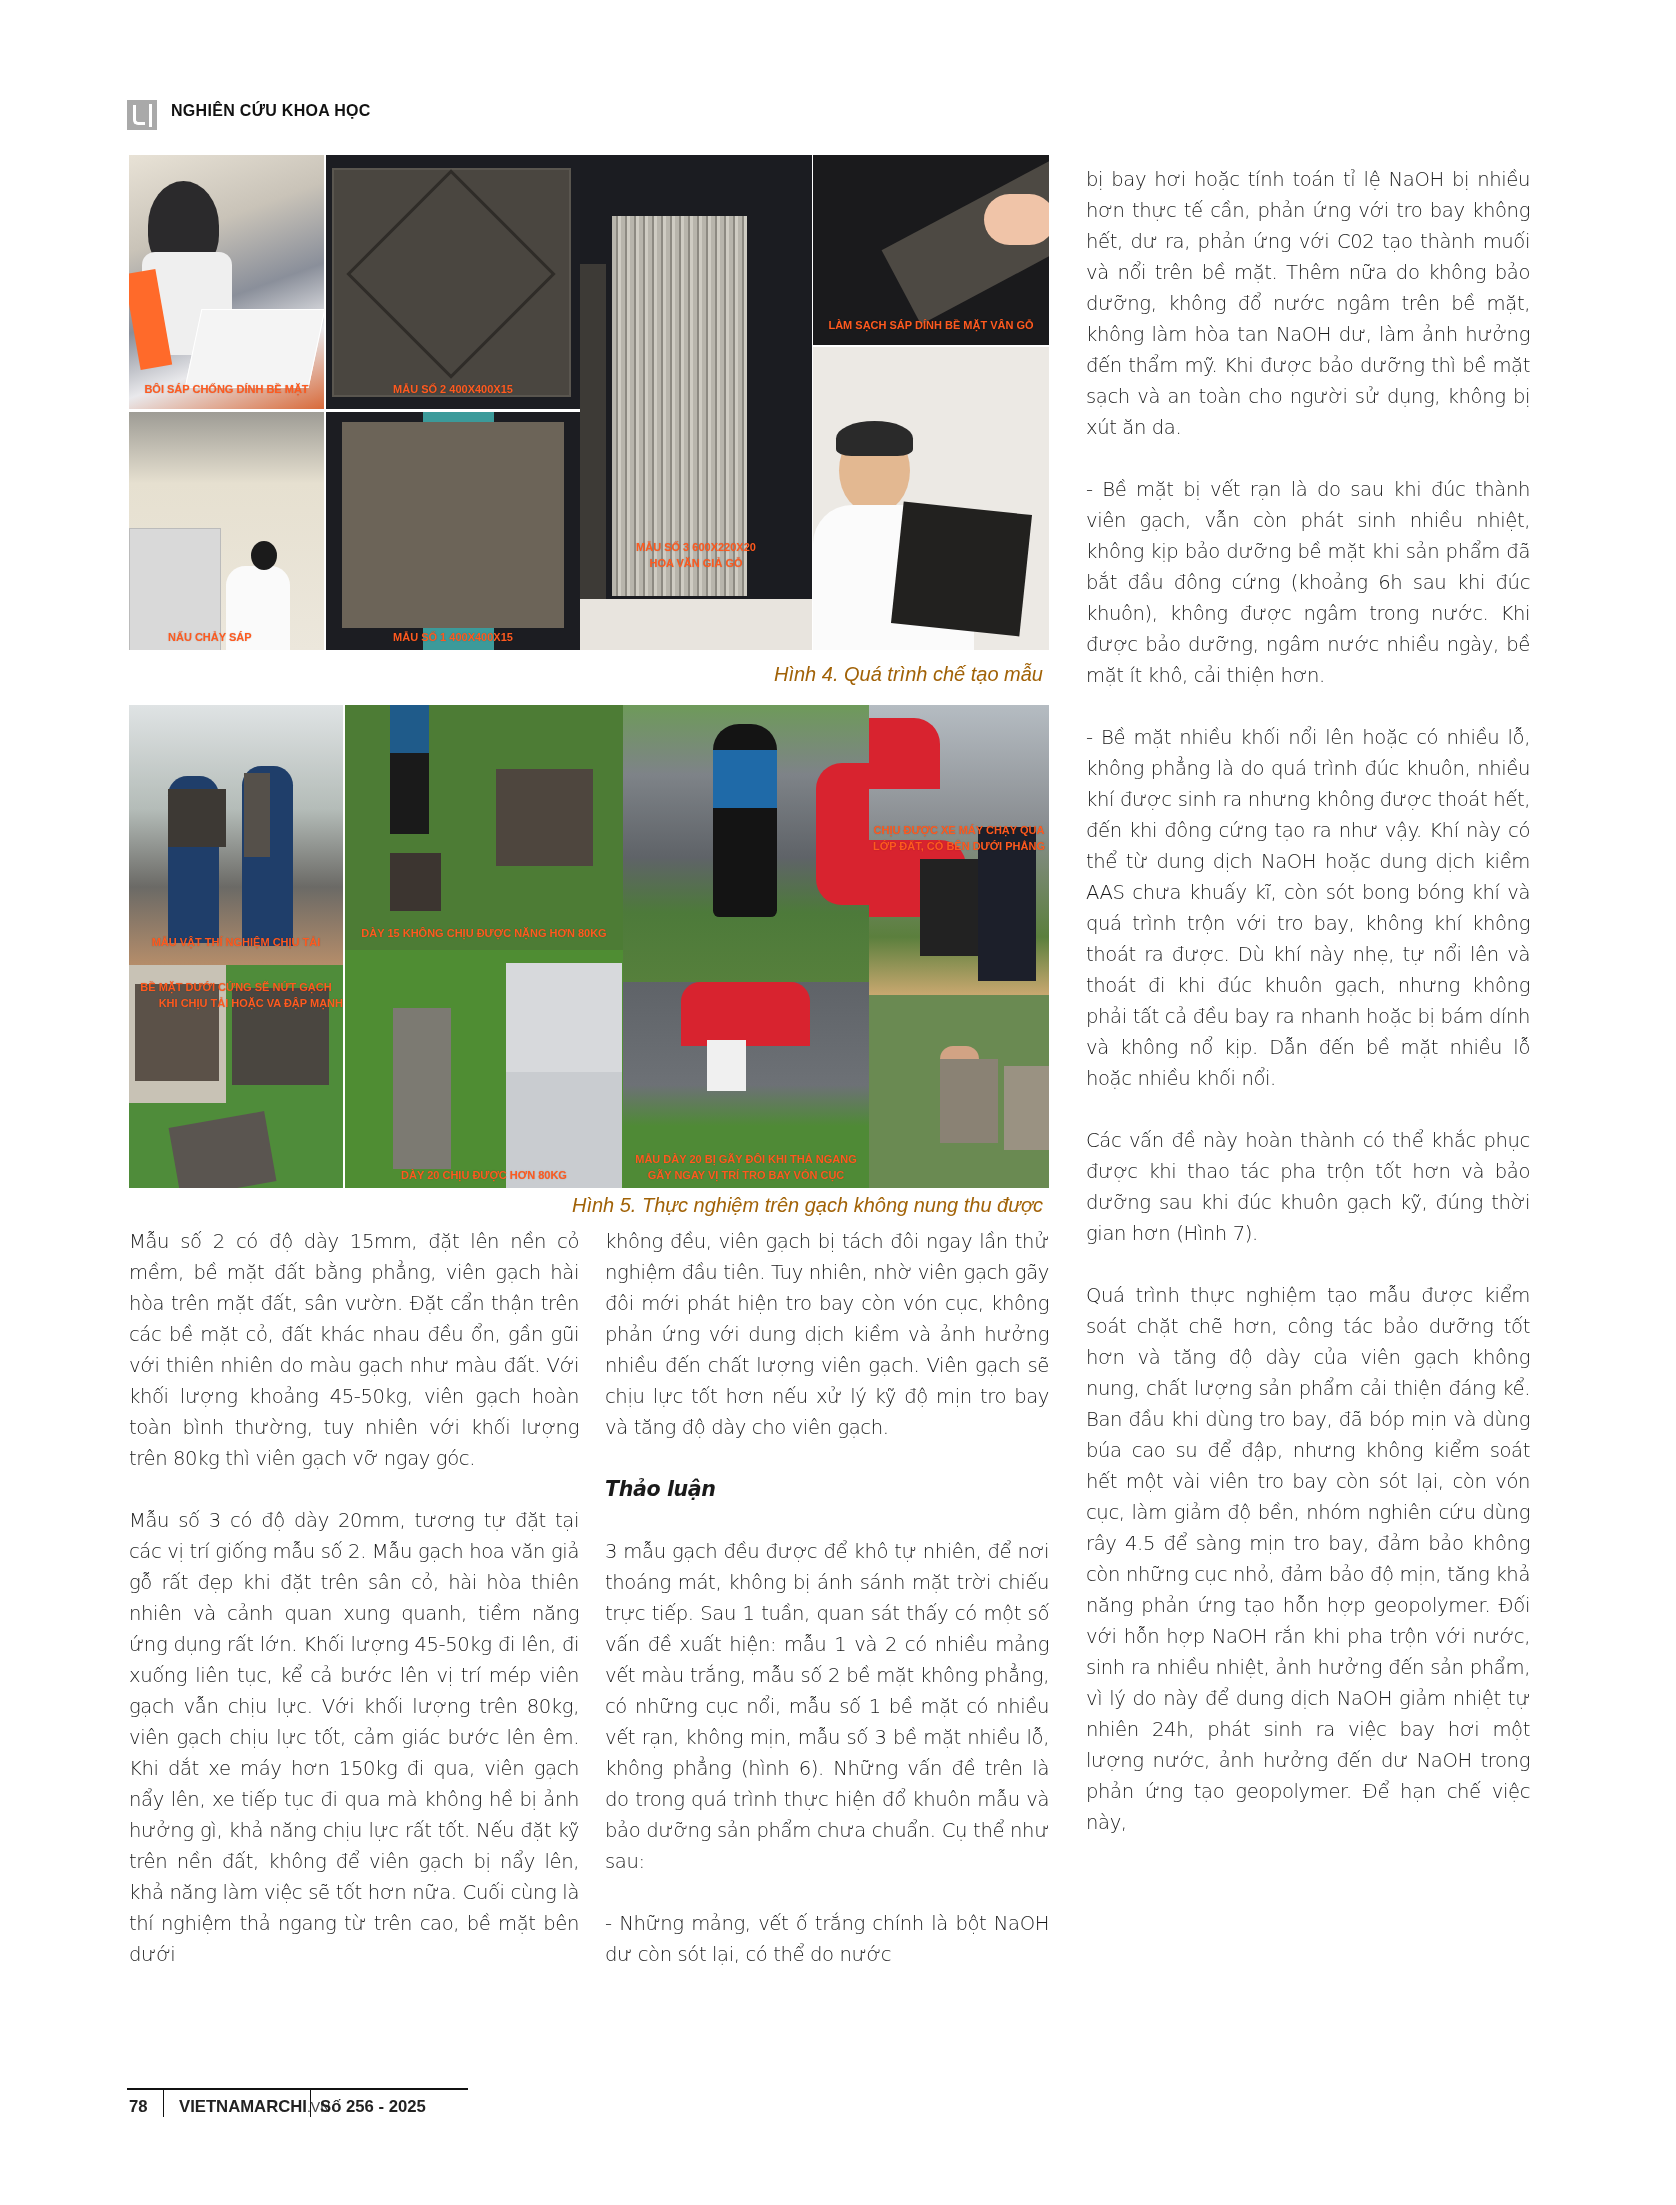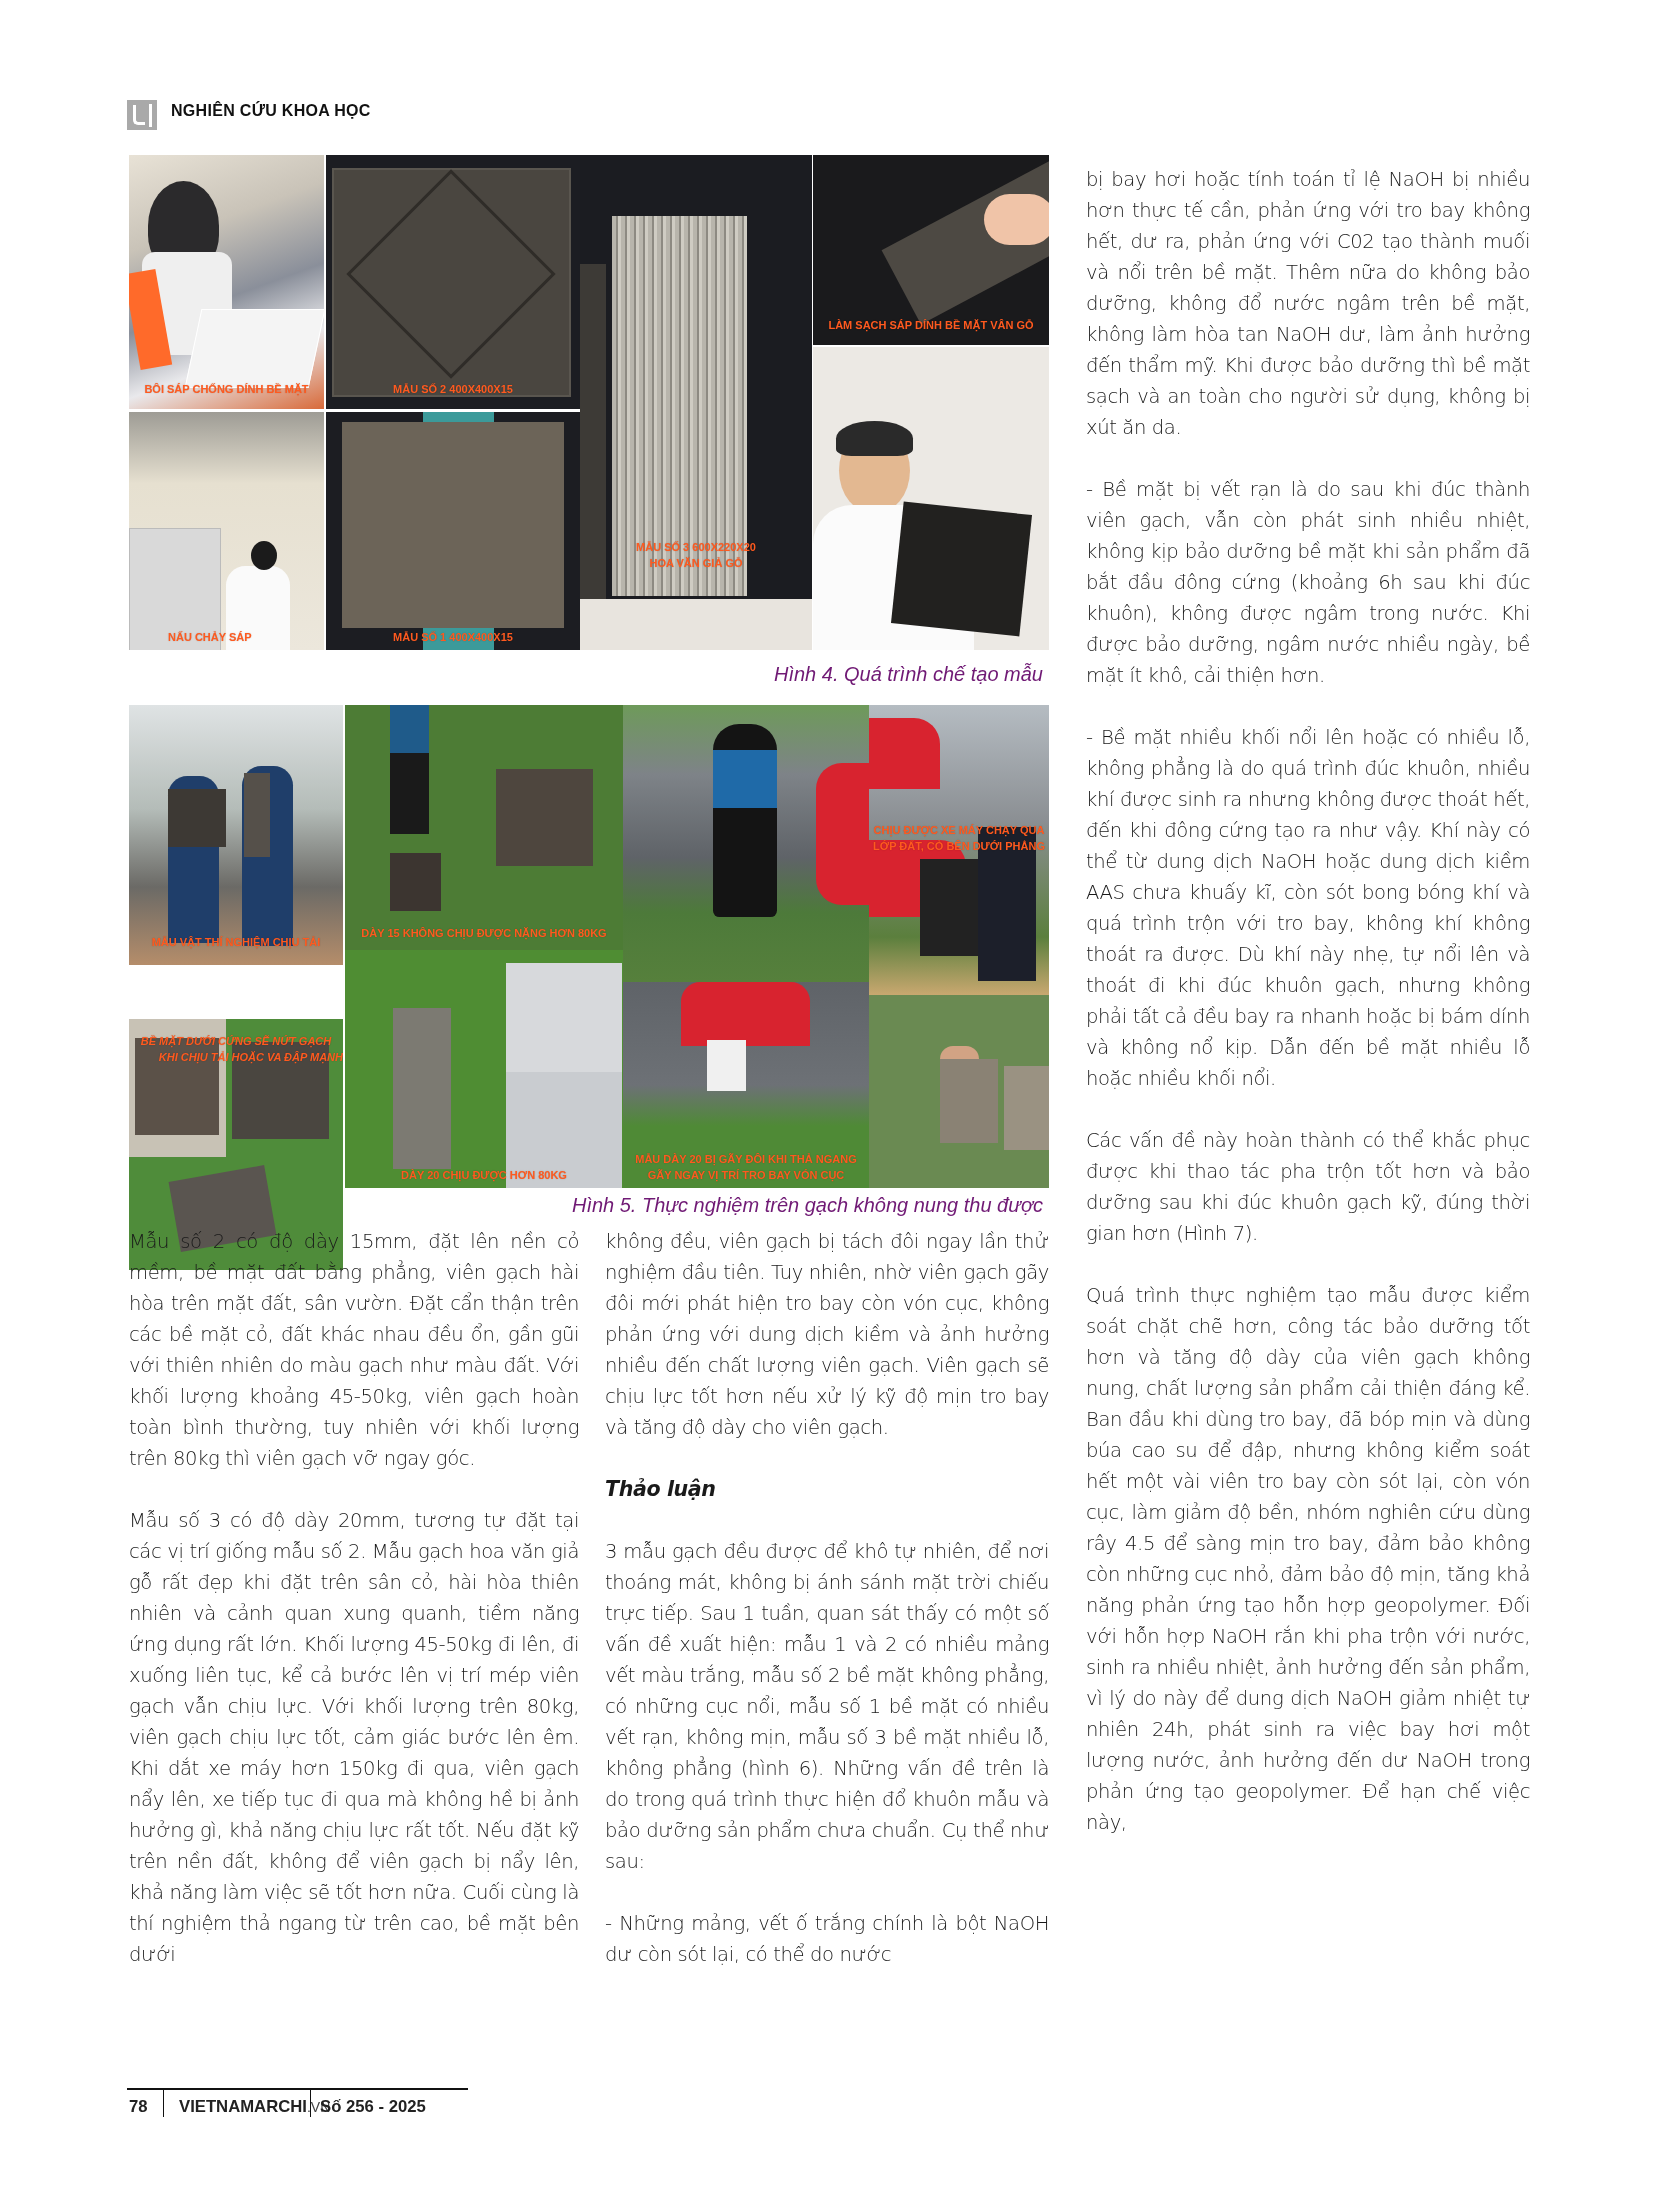--- a/index.html
+++ b/index.html
@@ -8,21 +8,21 @@
 
   
   .logo { left:127px; top:100px; width:30px; height:30px; background:#a9a9a9; }
   .logo:before { content:""; position:absolute; left:5.8px; top:5.1px; width:9px; height:16.7px; border-left:3.2px solid #fff; border-bottom:3.2px solid #fff; border-radius:0 0 0 5.1px; }
   .logo:after { content:""; position:absolute; right:5.1px; top:3.9px; width:3.2px; height:23px; background:#fff; }
   .section-title { left:171px; top:102px; font-size:16px; font-weight:bold; letter-spacing:0.3px; color:#111; }
 
   
   .photo { position:absolute; overflow:hidden; }
   .photo .cap { position:absolute; color:#ff5a1f; font-weight:bold; font-size:11px; text-align:center; white-space:nowrap; text-shadow:0 0 1.3px rgba(0,0,0,0.25); font-family:"Liberation Sans", sans-serif; }
-  .fig-caption { font-style:italic; font-size:20px; color:#701a75; white-space:nowrap; }
+  .fig-caption { font-style:italic; font-size:20px; color:#a16207; white-space:nowrap; }
 
   
   .col { position:absolute; font-family:"DejaVu Sans", sans-serif; font-size:19.6px; line-height:31px; color:#1a1a1a; text-align:justify; font-weight:200; letter-spacing:-0.4px; }
   .col p { margin:0 0 31px 0; }
   .col h3 { margin:0 0 31px 0; font-style:italic; font-weight:bold; font-size:20.6px; line-height:31px; }
 
   
   .footer-rule { left:127px; top:2088px; width:341px; height:1.9px; background:#111; }
   .footer { top:2097px; font-size:16.7px; font-weight:bold; color:#222; }
   .footer-sep { top:2090px; width:0.6px; height:27px; background:#111; }
@@ -86,21 +86,21 @@
 </div>
 
 <div>
   <div class="photo" style="left:129px;top:705px;width:214px;height:260px;background:linear-gradient(180deg,#dfe3e4 0%,#b4bcb8 40%,#6b6a66 70%,#b58d6a 100%);">
     <div style="position:absolute;left:39px;top:71px;width:51px;height:167px;background:#1f3e6a;border-radius:19.3px 19.3px 0 0;"></div>
     <div style="position:absolute;left:113px;top:61px;width:51px;height:180px;background:#1f3e6a;border-radius:19.3px 19.3px 0 0;"></div>
     <div style="position:absolute;left:39px;top:84px;width:58px;height:58px;background:#3d3934;"></div>
     <div style="position:absolute;left:115px;top:68px;width:26px;height:84px;background:#55504a;"></div>
     <div class="cap" style="left:0;right:0;top:231px;">MẪU VẬT THÍ NGHIỆM CHỊU TẢI</div>
   </div>
-  <div class="photo" style="left:129px;top:1019px;width:214px;height:251px;background:#4f8c3a;font-style:italic;">
+  <div class="photo" style="left:129px;top:965px;width:214px;height:223px;background:#4f8c3a;">
     <div style="position:absolute;left:0;top:0;width:97px;height:138px;background:#c8c2b5;"></div>
     <div style="position:absolute;left:6.4px;top:19.3px;width:84px;height:97px;background:#5b5148;"></div>
     <div style="position:absolute;left:103px;top:22.5px;width:97px;height:97px;background:#4a4640;"></div>
     <div style="position:absolute;left:45px;top:154px;width:97px;height:71px;background:#5a5550;transform:rotate(-10deg);"></div>
     <div class="cap" style="left:0;right:0;top:16px;">BỀ MẶT DƯỚI CỨNG SẼ NỨT GẠCH</div>
     <div class="cap" style="left:0;right:0;top:32px;text-align:right;">KHI CHỊU TẢI HOẶC VA ĐẬP MẠNH</div>
   </div>
   <div class="photo" style="left:345px;top:705px;width:278px;height:245px;background:#4d7c35;">
     <div style="position:absolute;left:45px;top:0;width:39px;height:129px;background:#1a1a1a;"></div>
     <div style="position:absolute;left:45px;top:0;width:39px;height:48px;background:#1f5b8a;"></div>

